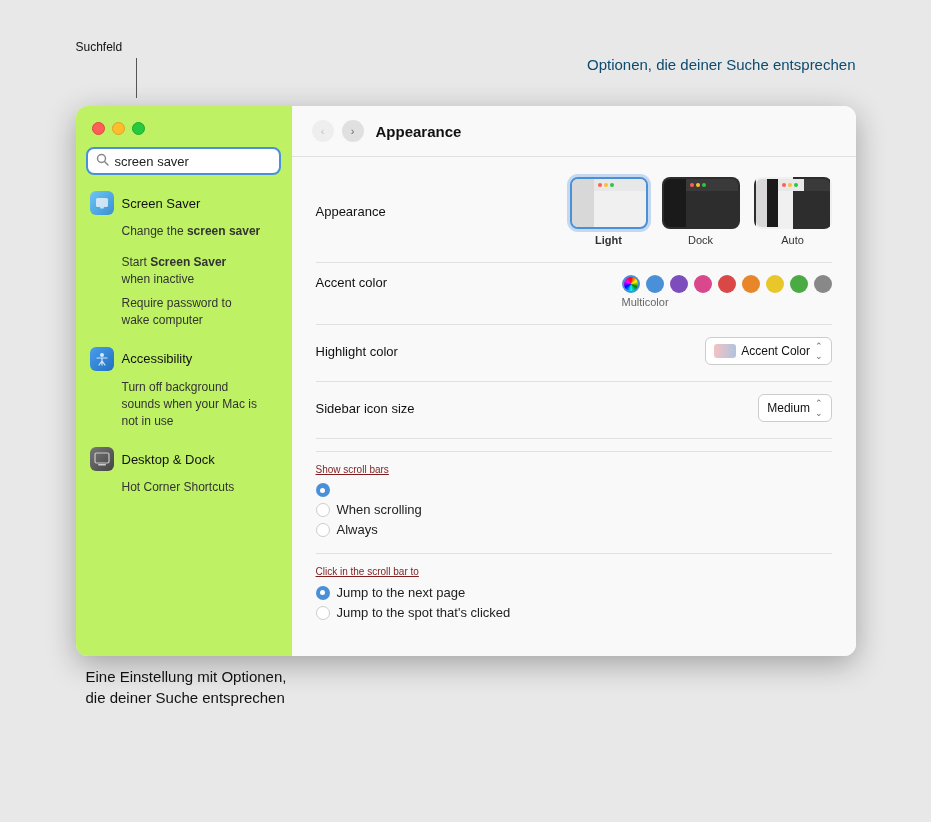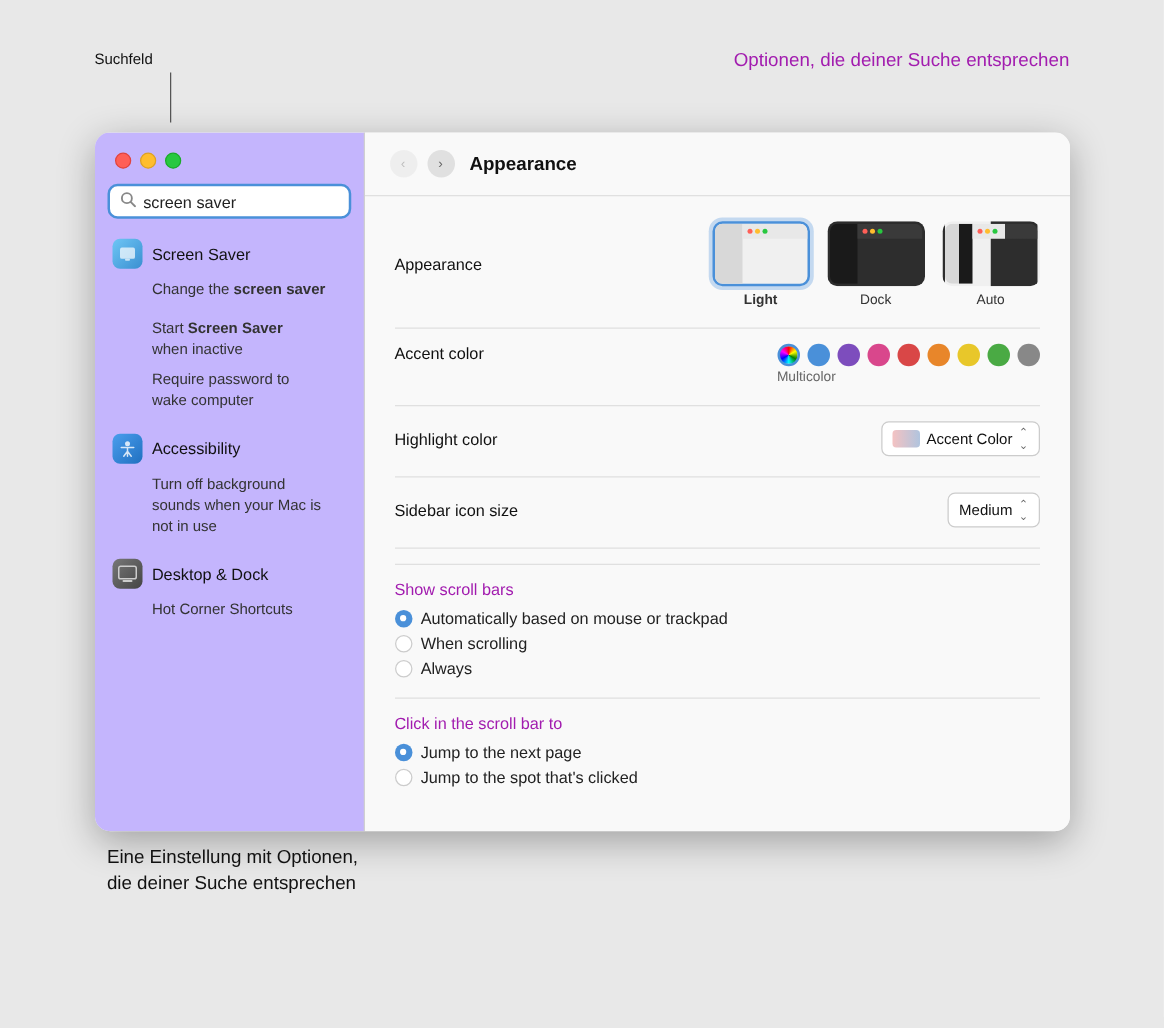--- a/index.html
+++ b/index.html
@@ -20,21 +20,21 @@
       border-radius: 12px;
       box-shadow: 0 8px 30px rgba(0,0,0,0.3);
       overflow: hidden;
       display: flex;
       flex-direction: row;
     }
 
     
     .sidebar {
       width: 216px;
-      background: #c4b5fd;
+      background: #bef264;
       border-right: 1px solid #d0d0d0;
       display: flex;
       flex-direction: column;
       padding-top: 0;
     }
 
     .traffic-lights {
       display: flex;
       align-items: center;
       gap: 7px;
@@ -347,24 +347,25 @@
       height: 18px;
       background: #fff;
       border-radius: 50%;
       top: 2px;
       left: 2px;
       box-shadow: 0 1px 3px rgba(0,0,0,0.3);
     }
 
     
     .section-label {
-      font-size: 13px;
+      font-size: 10px;
       font-weight: 500;
-      color: #a21caf;
+      color: #7f1d1d;
       margin-bottom: 8px;
+      text-decoration: underline;
     }
 
     .radio-group {
       display: flex;
       flex-direction: column;
       gap: 5px;
       margin-bottom: 16px;
     }
 
     .radio-option {
@@ -411,21 +412,21 @@
 <body>
 
 <div style="width:780px; display:flex; justify-content:space-between; margin-bottom:8px; position:relative;">
 
   <div style="display:flex; flex-direction:column; align-items:flex-start;">
     <span style="font-size:12px; color:#111;">Suchfeld</span>
 
     <div style="width:1px; height:40px; background:#555; margin-left:60px; margin-top:4px;"></div>
   </div>
   <div style="display:flex; align-items:flex-start;">
-    <span style="font-size:15px; color:#a21caf;">Optionen, die deiner Suche entsprechen</span>
+    <span style="font-size:15px; color:#0c4a6e;margin-top:16px;">Optionen, die deiner Suche entsprechen</span>
   </div>
 </div>
 
 <div class="window">
 
   <div class="sidebar">
 
     <div class="traffic-lights">
       <div class="traffic-light tl-red"></div>
       <div class="traffic-light tl-yellow"></div>
@@ -604,21 +605,20 @@
       <div class="separator"></div>
 
 
       <div class="separator"></div>
 
       <div>
         <div class="section-label">Show scroll bars</div>
         <div class="radio-group">
           <div class="radio-option">
             <div class="radio-btn selected"></div>
-            <span>Automatically based on mouse or trackpad</span>
           </div>
           <div class="radio-option">
             <div class="radio-btn"></div>
             <span>When scrolling</span>
           </div>
           <div class="radio-option">
             <div class="radio-btn"></div>
             <span>Always</span>
           </div>
         </div>

